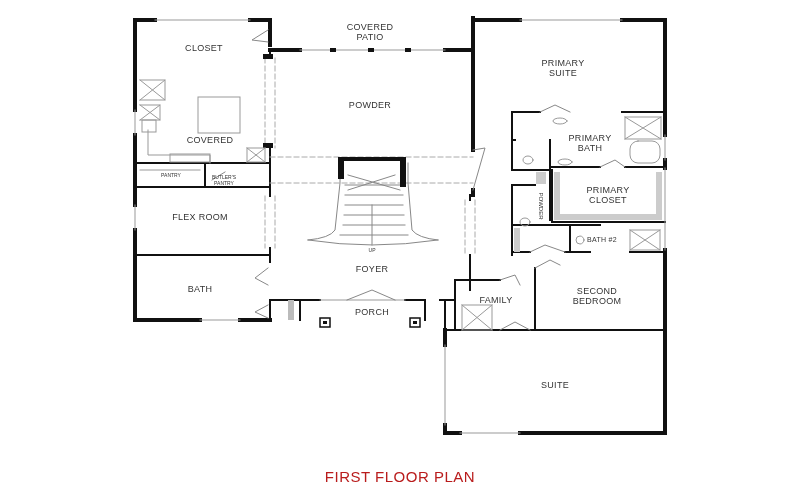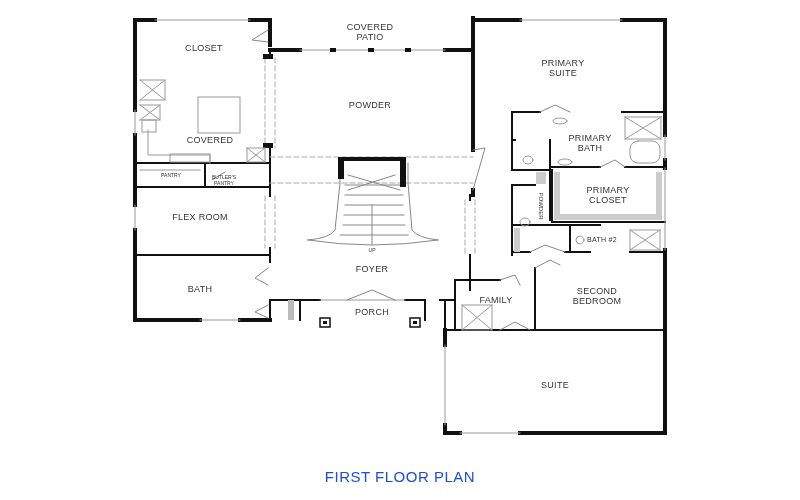--- a/index.html
+++ b/index.html
@@ -1,20 +1,20 @@
 <!DOCTYPE html>
 <html><head>
 <meta charset="utf-8">
 <style>
   html, body { margin: 0; padding: 0; background: #ffffff; }
   body { width: 800px; height: 500px; position: relative; overflow: hidden; font-family: "Liberation Sans", sans-serif; }
   #plan { position: absolute; left: 0; top: 0; width: 800px; height: 500px; }
   .label { position: absolute; font-family: "Liberation Sans", sans-serif; font-size: 9px; color: #333; text-align: center; letter-spacing: 0.3px; line-height: 10px; white-space: pre; transform: translate(-50%, -50%); }
   .label.small { font-size: 5px; line-height: 6px; letter-spacing: 0; }
-  .title { position: absolute; left: 400px; top: 476px; transform: translate(-50%, -50%); font-size: 15px; color: #1d4ed8; letter-spacing: 0.5px; white-space: nowrap; }
+  .title { position: absolute; left: 400px; top: 476px; transform: translate(-50%, -50%); font-size: 15px; color: #b91c1c; letter-spacing: 0.5px; white-space: nowrap; }
 </style>
 </head>
 <body>
 
 <svg id="plan" viewBox="0 0 800 500" xmlns="http://www.w3.org/2000/svg">
   <g fill="none" stroke="#111" stroke-linecap="square">
 
     <g stroke-width="4">
 
       <path d="M135 20 L135 110"></path>

